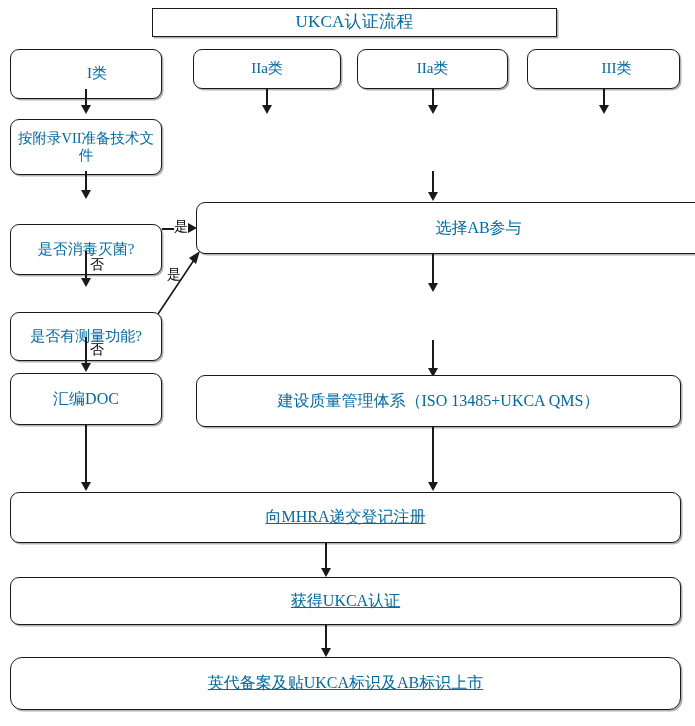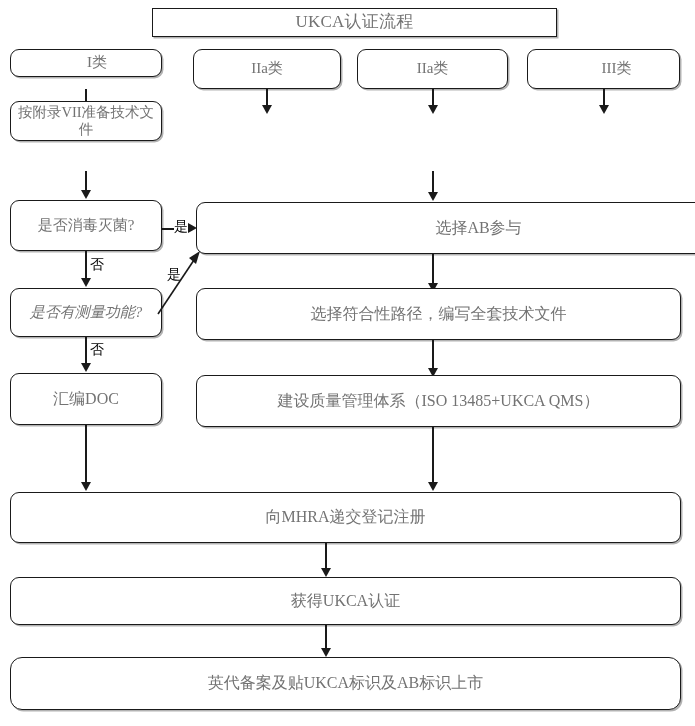--- a/index.html
+++ b/index.html
@@ -17,36 +17,36 @@
   }
   .node {
     position: absolute;
     box-sizing: border-box;
     border: 1.3px solid #1a1a1a;
     background: #ffffff;
     display: flex;
     align-items: center;
     justify-content: center;
     text-align: center;
-    color: #737373;
+    color: #0369a1;
     line-height: 1.18;
     padding: 2px 6px;
     box-shadow: 1.5px 1.5px 0 rgba(0,0,0,0.30);
   }
   .rounded { border-radius: 9px; }
   .sharp { border-radius: 0; }
   .title-box {
     font-size: 17px;
     letter-spacing: 0.2px;
   }
   .classbox { font-size: 15px; }
   .proc { font-size: 16px; }
   .proc-small { font-size: 14.5px; }
-  .decision { font-size: 15px; }
-  .wide { font-size: 16px; }
+  .decision { font-size: 15px; margin-top: 24px; }
+  .wide { font-size: 16px; text-decoration: underline; }
 
   
   .line {
     position: absolute;
     background: #1a1a1a;
   }
   .vline { width: 1.6px; }
   .hline { height: 1.6px; }
   .arrow-down {
     position: absolute;
@@ -72,49 +72,49 @@
   }
   .diag { position: absolute; overflow: visible; }
 </style>
 </head>
 <body>
 
 <div id="canvas">
 
   <div class="node sharp title-box" style="left:152px; top:8px; width:405px; height:29px;">UKCA认证流程</div>
 
-  <div class="node rounded classbox" style="left:10px; top:49px; width:152px; height:28px;padding-left:28px;">I类</div>
+  <div class="node rounded classbox" style="left:10px; top:49px; width:152px; height:50px;padding-left:28px;">I类</div>
   <div class="node rounded classbox" style="left:193px; top:49px; width:148px; height:40px;">IIa类</div>
   <div class="node rounded classbox" style="left:357px; top:49px; width:151px; height:40px;">IIa类</div>
   <div class="node rounded classbox" style="left:527px; top:49px; width:153px; height:40px;padding-left:32px;">III类</div>
 
   <div class="line vline" style="left:85px; top:89px; height:17px;"></div>
   <div class="arrow-down" style="left:81px; top:105px;"></div>
 
   <div class="line vline" style="left:266px; top:89px; height:17px;"></div>
   <div class="arrow-down" style="left:262px; top:105px;"></div>
 
   <div class="line vline" style="left:432px; top:89px; height:17px;"></div>
   <div class="arrow-down" style="left:428px; top:105px;"></div>
 
   <div class="line vline" style="left:603px; top:89px; height:17px;"></div>
   <div class="arrow-down" style="left:599px; top:105px;"></div>
 
-  <div class="node rounded proc-small" style="left:10px; top:101px; width:152px; height:40px;">按附录VII准备技术文件</div>
+  <div class="node rounded proc-small" style="left:10px; top:119px; width:152px; height:56px;">按附录VII准备技术文件</div>
 
   <div class="line vline" style="left:85px; top:171px; height:20px;"></div>
   <div class="arrow-down" style="left:81px; top:190px;"></div>
 
   <div class="node rounded decision" style="left:10px; top:200px; width:152px; height:51px;">是否消毒灭菌?</div>
 
   <div class="line vline" style="left:85px; top:251px; height:28px;"></div>
   <div class="arrow-down" style="left:81px; top:278px;"></div>
   <div class="edge-label" style="left:90px; top:258px;">否</div>
 
-  <div class="node rounded decision" style="left:10px; top:288px; width:152px; height:49px;font-style:italic;">是否有测量功能?</div>
+  <div class="node rounded decision" style="left:10px; top:288px; width:152px; height:49px;">是否有测量功能?</div>
 
   <div class="line vline" style="left:85px; top:337px; height:27px;"></div>
   <div class="arrow-down" style="left:81px; top:363px;"></div>
   <div class="edge-label" style="left:90px; top:343px;">否</div>
 
   <div class="node rounded proc" style="left:10px; top:373px; width:152px; height:52px;">汇编DOC</div>
 
   <div class="line vline" style="left:85px; top:425px; height:58px;"></div>
   <div class="arrow-down" style="left:81px; top:482px;"></div>
 
@@ -130,21 +130,20 @@
 
 
   <div class="line vline" style="left:432px; top:171px; height:22px;"></div>
   <div class="arrow-down" style="left:428px; top:192px;"></div>
 
   <div class="node rounded proc" style="left:196px; top:202px; width:565px; height:52px;">选择AB参与</div>
 
   <div class="line vline" style="left:432px; top:254px; height:30px;"></div>
   <div class="arrow-down" style="left:428px; top:283px;"></div>
 
-  <div class="node rounded proc" style="left:196px; top:288px; width:485px; height:52px;">选择符合性路径，编写全套技术文件</div>
 
   <div class="line vline" style="left:432px; top:340px; height:29px;"></div>
   <div class="arrow-down" style="left:428px; top:368px;"></div>
 
   <div class="node rounded proc" style="left:196px; top:375px; width:485px; height:52px;">建设质量管理体系（ISO 13485+UKCA QMS）</div>
 
   <div class="line vline" style="left:432px; top:427px; height:56px;"></div>
   <div class="arrow-down" style="left:428px; top:482px;"></div>
 
   <div class="node rounded wide" style="left:10px; top:492px; width:671px; height:51px;">向MHRA递交登记注册</div>

